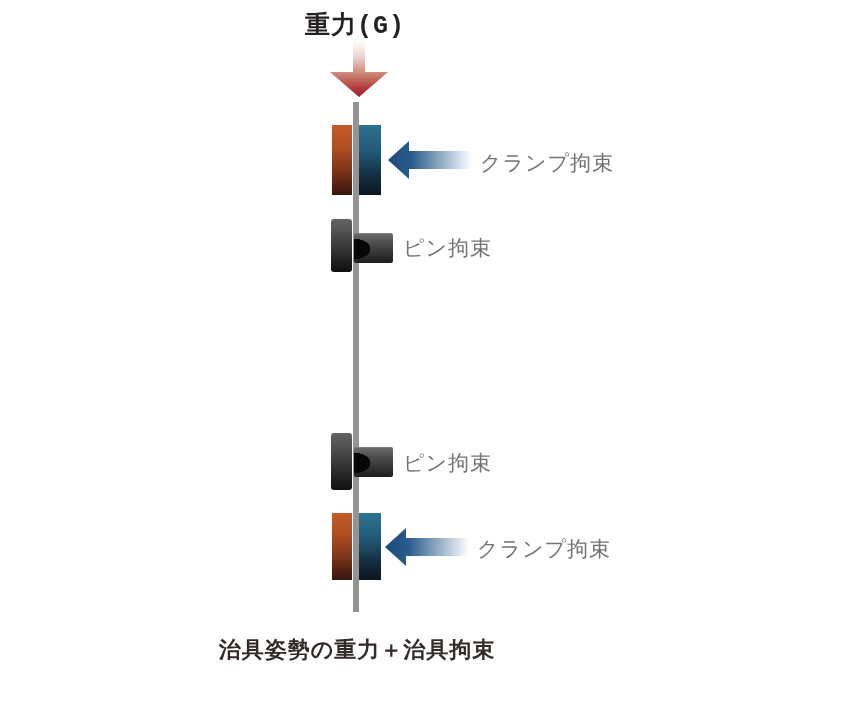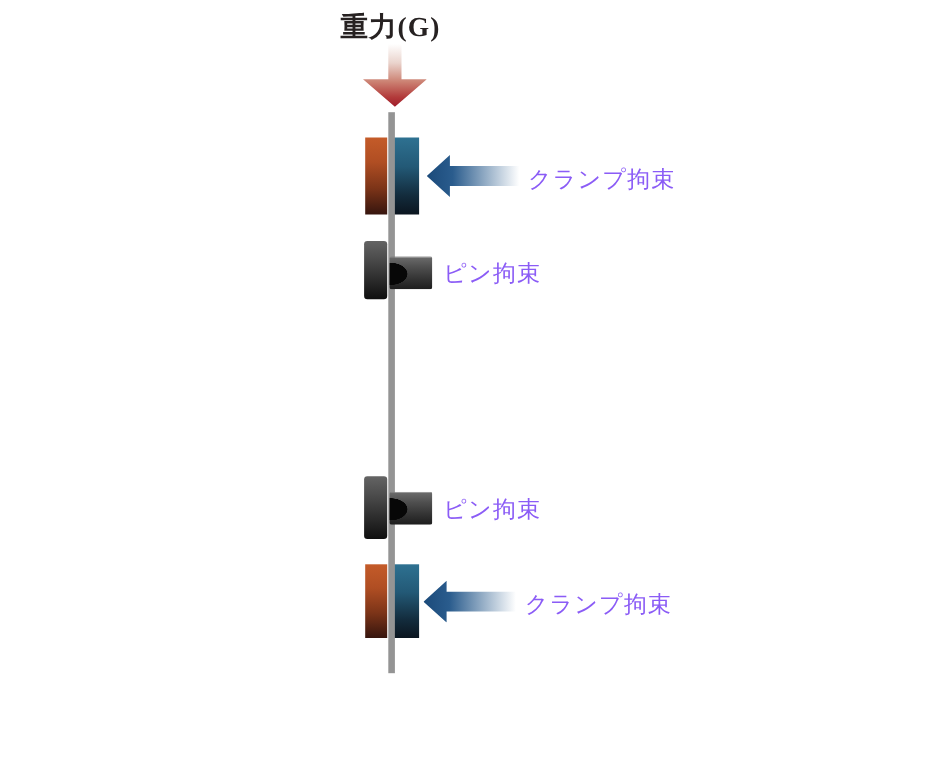--- a/index.html
+++ b/index.html
@@ -1,21 +1,21 @@
 <!DOCTYPE html>
 <html><head>
 <meta charset="utf-8">
 <style>
   html,body{margin:0;padding:0;background:#ffffff;}
   .canvas{
     position:relative;
     width:860px;height:703px;
     background:#ffffff;
     overflow:hidden;
-    font-family:Liberation Serif, serif;
+    font-family:Liberation Mono, monospace;
   }
   .abs{position:absolute;}
 
   
   .gravity-label{
     left:280px;top:8px;width:150px;
     text-align:center;
     font-size:25px;font-weight:bold;
     color:#262121;letter-spacing:1px;
   }
@@ -62,21 +62,21 @@
     background:
       radial-gradient(ellipse 26px 17px at 1px 15px,#070707 58%,rgba(0,0,0,0) 60%),
       linear-gradient(180deg,#6a6a6a 0%,#4f4f4f 30%,#303030 72%,#1d1d1d 100%);
   }
   .pin-head.p1{left:354px;top:233px;}
   .pin-head.p2{left:354px;top:447px;}
 
   
   .c-label{
     font-size:21px;font-weight:normal;
-    color:#8b5cf6;white-space:nowrap;
+    color:#737373;white-space:nowrap;
     letter-spacing:1px;
   }
   .c-label.l1{left:480px;top:149px;}
   .c-label.l2{left:403px;top:234px;}
   .c-label.l3{left:403px;top:449px;}
   .c-label.l4{left:477px;top:535px;}
 
   
   .caption{
     left:177px;top:637px;width:360px;
@@ -138,15 +138,16 @@
         <stop offset="0%" stop-color="#1b4a7a"></stop>
         <stop offset="28%" stop-color="#2a5c8d"></stop>
         <stop offset="100%" stop-color="#ffffff"></stop>
       </linearGradient>
     </defs>
     <polygon points="0,19 21,0 21,10 84,10 84,28 21,28 21,38" fill="url(#gradBlue2)"></polygon>
   </svg>
   <div class="abs c-label l4">クランプ拘束</div>
 
   <div class="abs caption">
+    <div>治具姿勢の重力＋治具拘束</div>
   </div>
 
 </div>
 
 </body></html>

